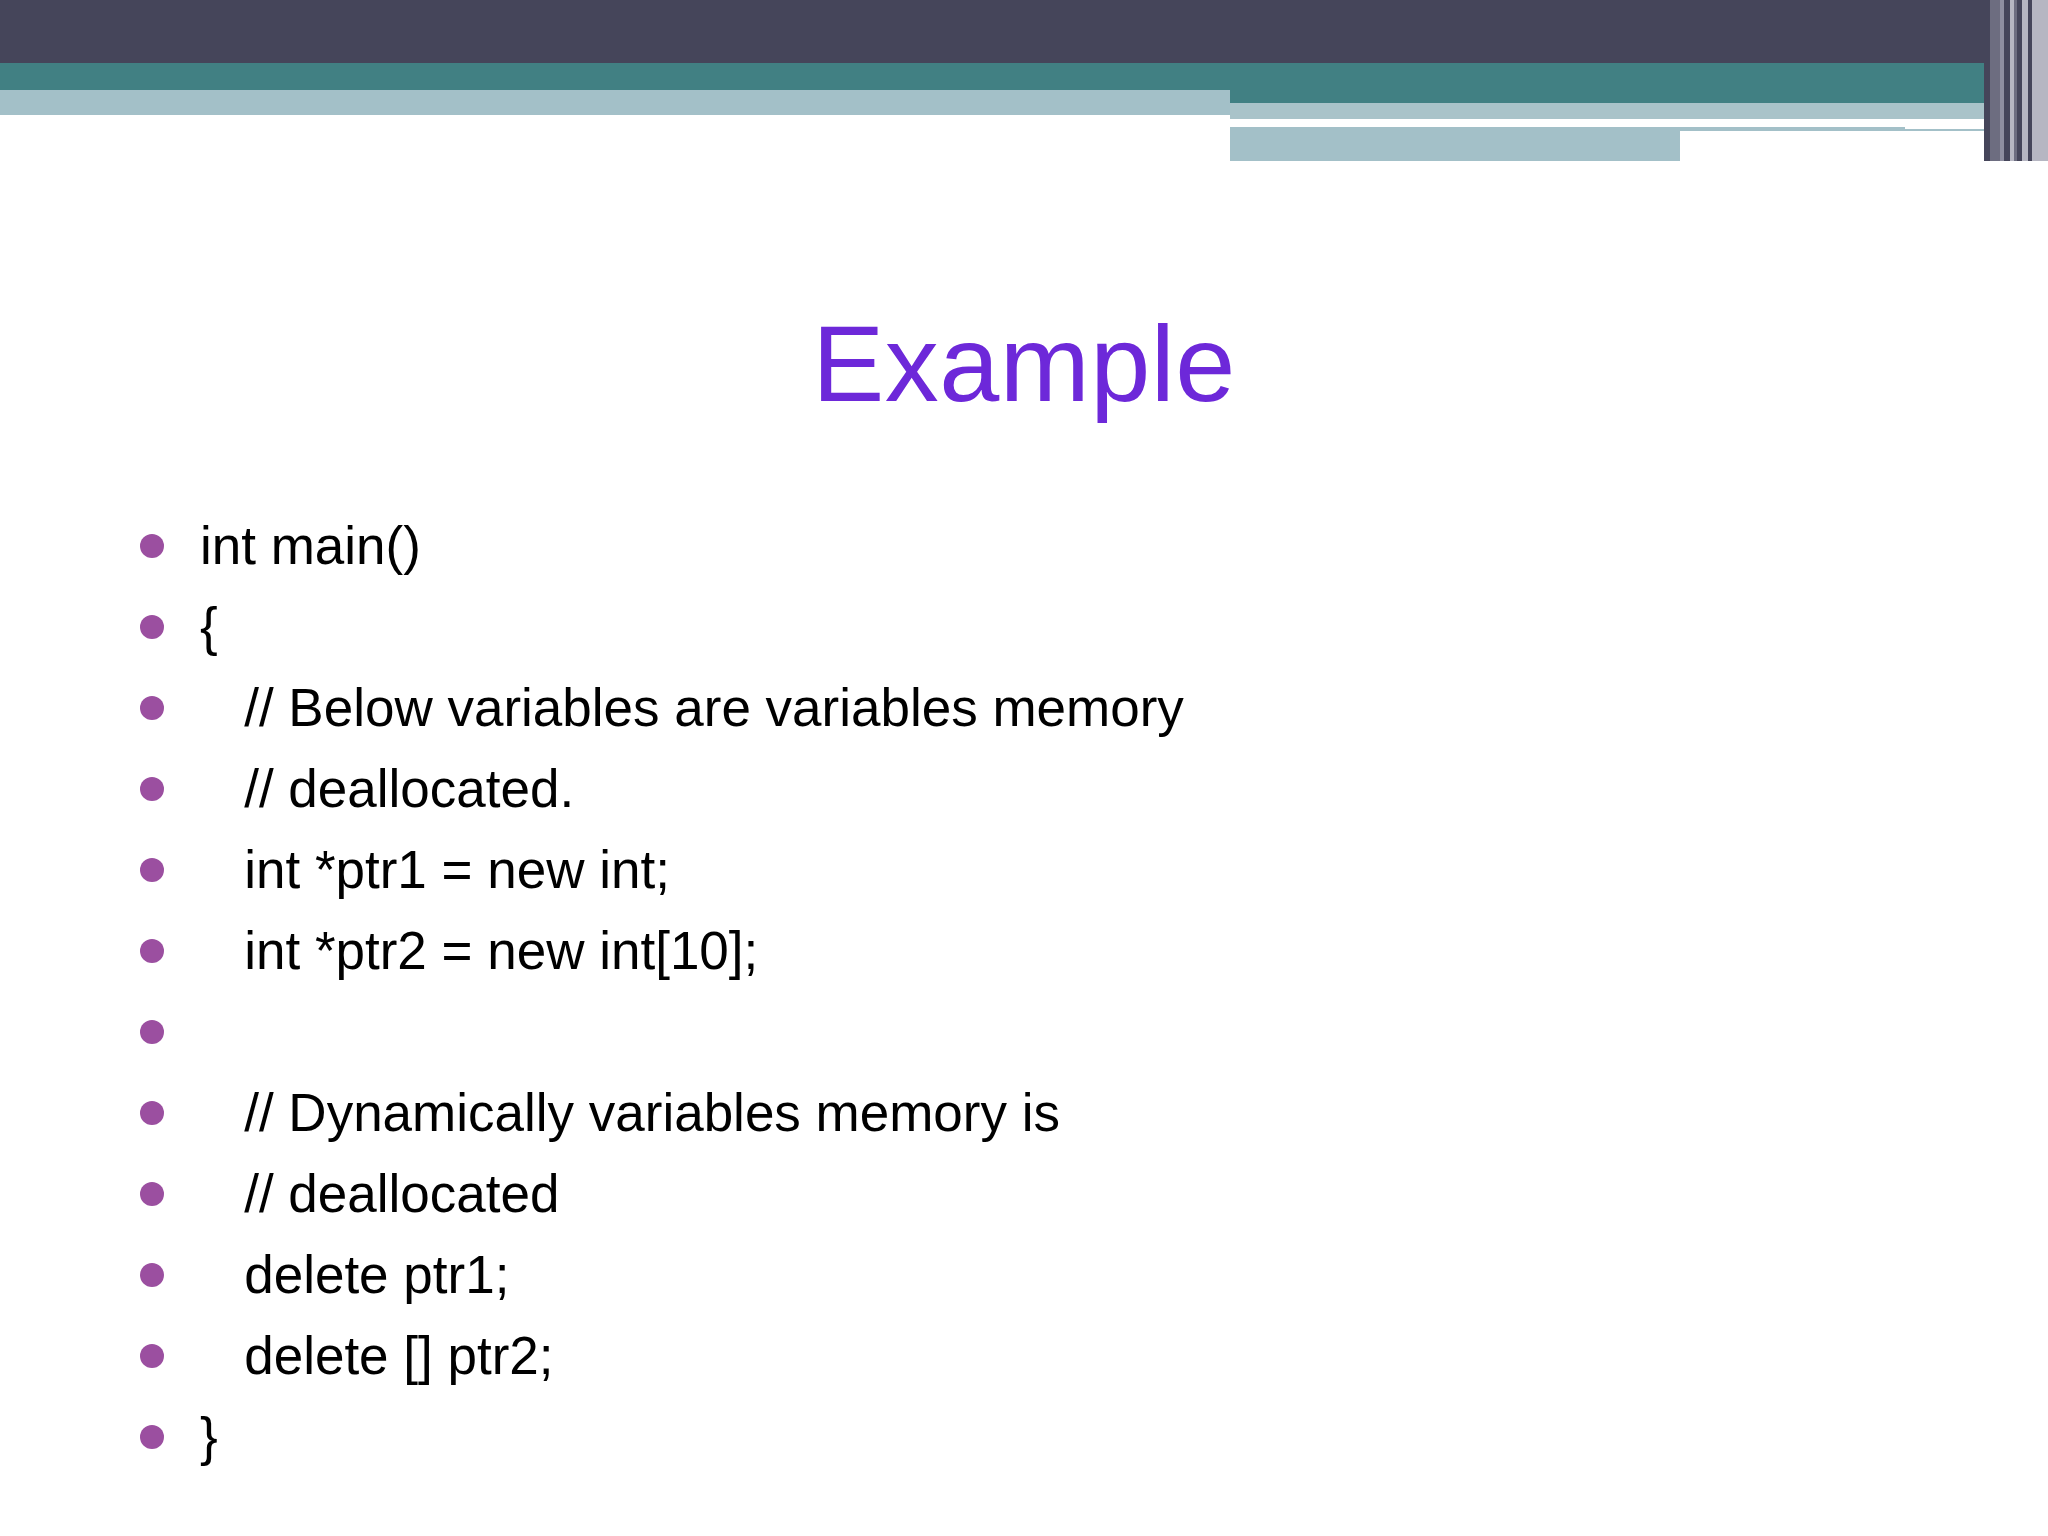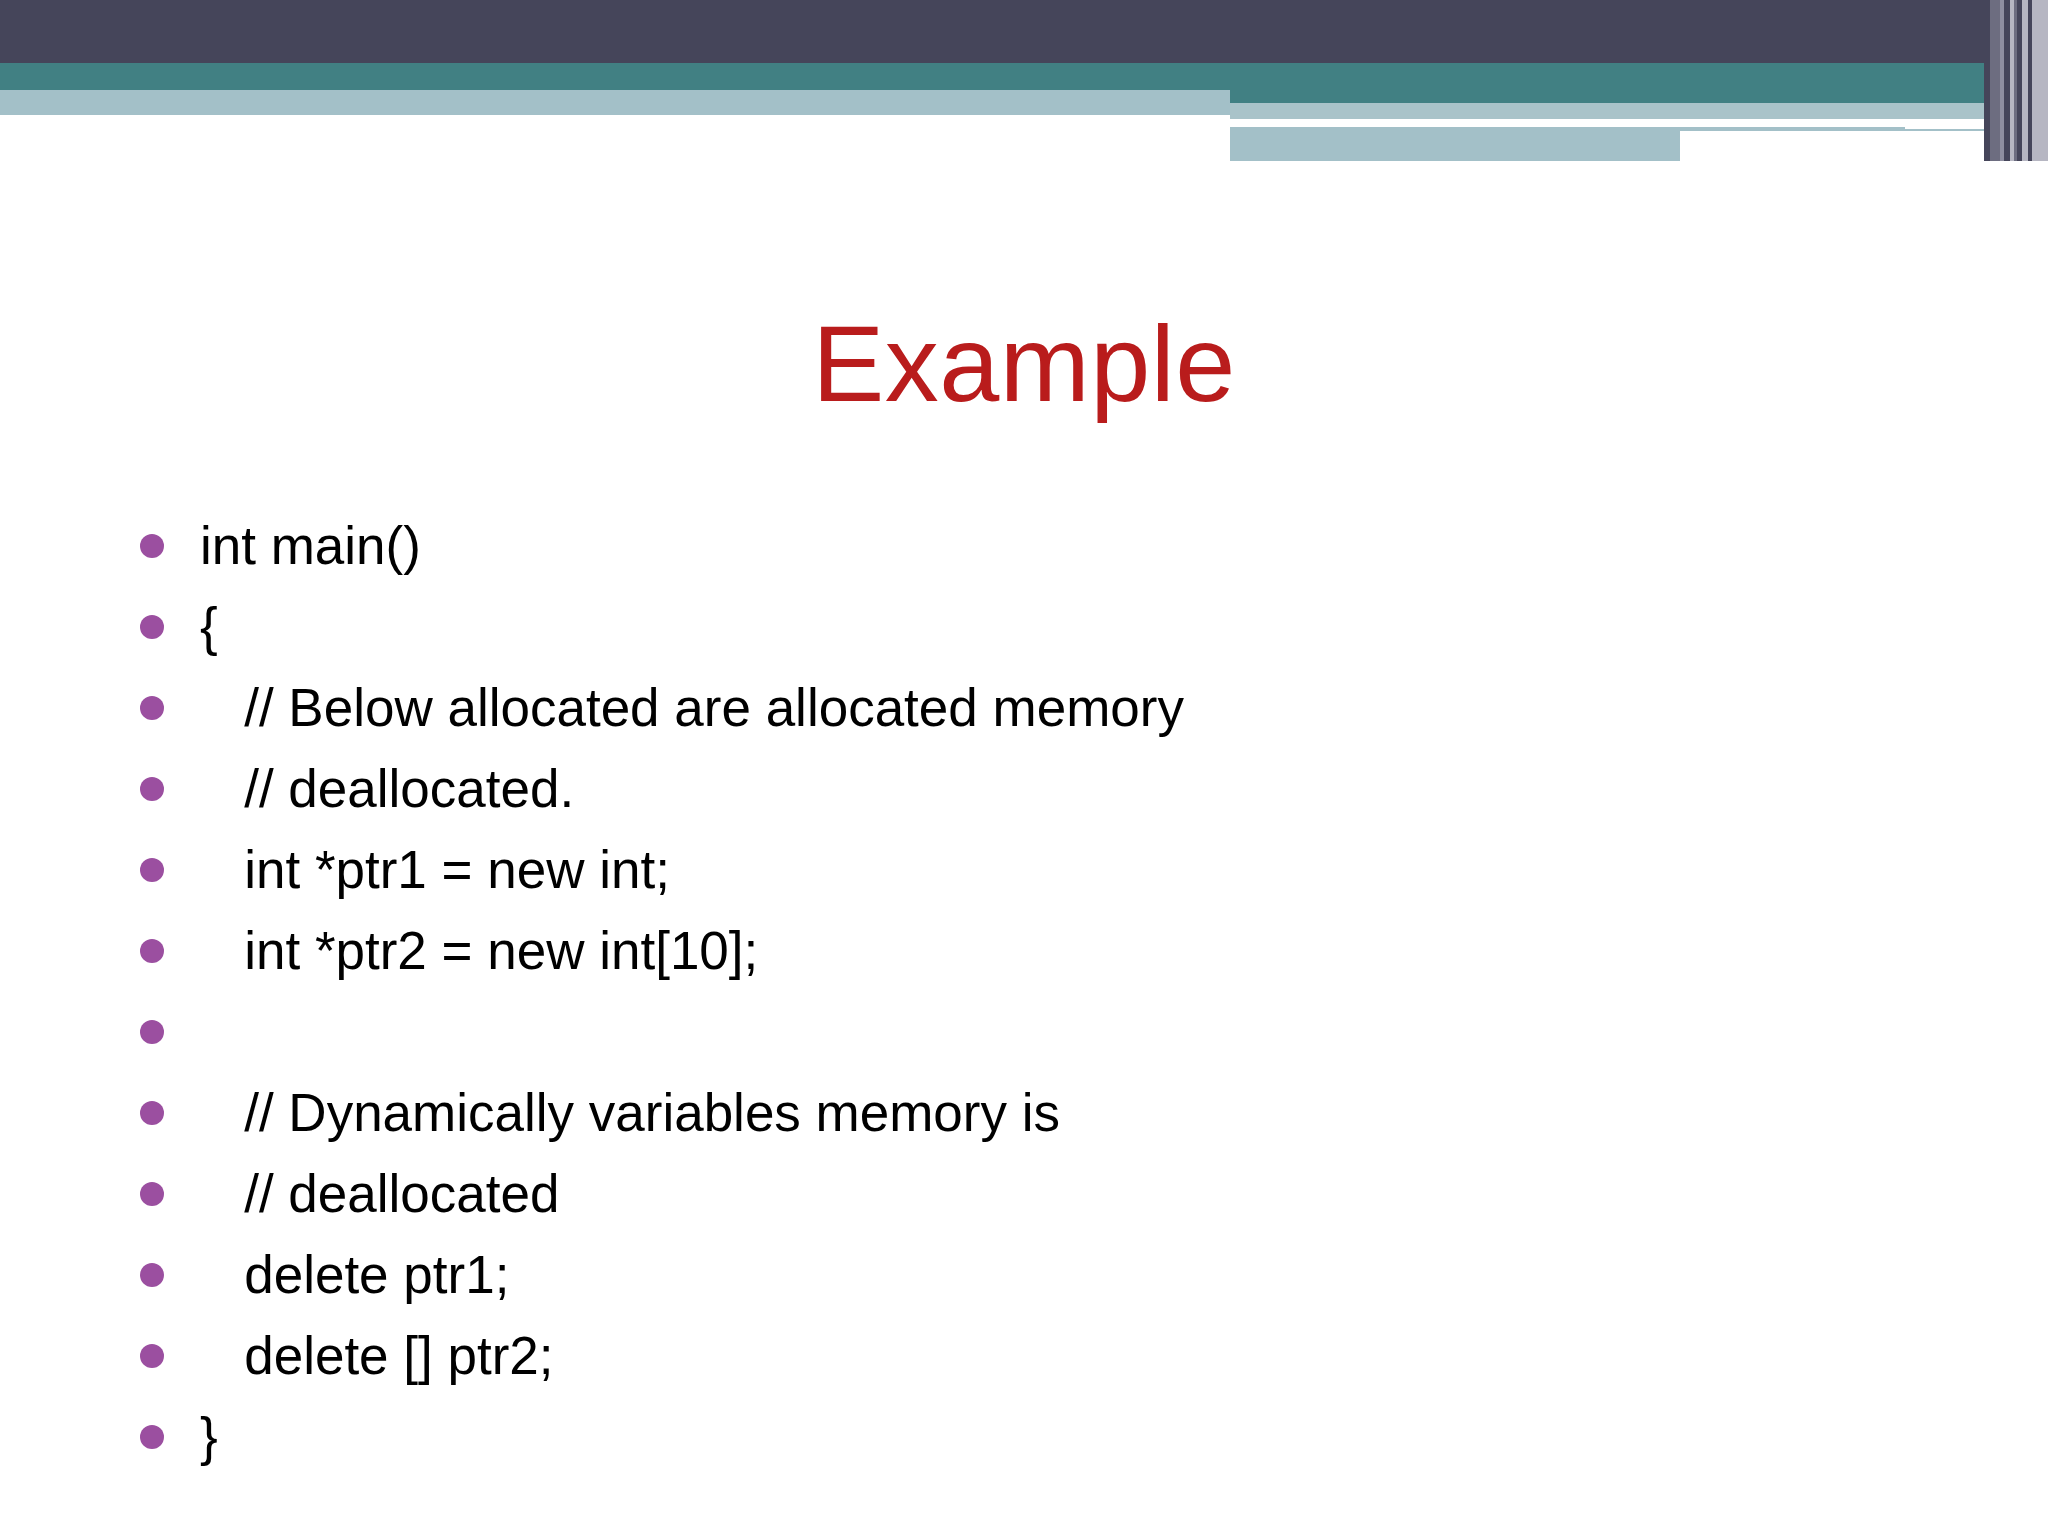--- a/index.html
+++ b/index.html
@@ -100,21 +100,21 @@
 
   
   .title {
     position: absolute;
     left: 0;
     top: 305px;
     width: 2048px;
     text-align: center;
     font-size: 108px;
     line-height: 1.1;
-    color: #b91c1c;
+    color: #6d28d9;
     font-weight: normal;
     letter-spacing: 0.5px;
   }
 
   
   .body-list {
     position: absolute;
     left: 140px;
     top: 505px;
     width: 1780px;
@@ -168,21 +168,21 @@
       <div class="vstripe" style="left: 38px; width: 6px; background: rgb(182, 182, 194);"></div>
       <div class="vstripe" style="left: 44px; width: 4px; background: rgb(69, 69, 90);"></div>
       <div class="vstripe" style="left: 48px; width: 16px; background: rgb(182, 182, 194);"></div>
     </div>
 
   <div class="title">Example</div>
 
   <div class="body-list">
       <div class="bullet-line"><span class="bullet-dot" style="background: rgb(155, 79, 160);"></span><span class="bullet-text">int main()</span></div>
       <div class="bullet-line"><span class="bullet-dot" style="background: rgb(155, 79, 160);"></span><span class="bullet-text">{</span></div>
-      <div class="bullet-line"><span class="bullet-dot" style="background: rgb(155, 79, 160);"></span><span class="bullet-text">   // Below allocated are allocated memory</span></div>
+      <div class="bullet-line"><span class="bullet-dot" style="background: rgb(155, 79, 160);"></span><span class="bullet-text">   // Below variables are variables memory</span></div>
       <div class="bullet-line"><span class="bullet-dot" style="background: rgb(155, 79, 160);"></span><span class="bullet-text">   // deallocated.</span></div>
       <div class="bullet-line"><span class="bullet-dot" style="background: rgb(155, 79, 160);"></span><span class="bullet-text">   int *ptr1 = new int;</span></div>
       <div class="bullet-line"><span class="bullet-dot" style="background: rgb(155, 79, 160);"></span><span class="bullet-text">   int *ptr2 = new int[10];</span></div>
       <div class="bullet-line"><span class="bullet-dot" style="background: rgb(155, 79, 160);"></span><span class="bullet-text"></span></div>
       <div class="bullet-line"><span class="bullet-dot" style="background: rgb(155, 79, 160);"></span><span class="bullet-text">   // Dynamically variables memory is</span></div>
       <div class="bullet-line"><span class="bullet-dot" style="background: rgb(155, 79, 160);"></span><span class="bullet-text">   // deallocated</span></div>
       <div class="bullet-line"><span class="bullet-dot" style="background: rgb(155, 79, 160);"></span><span class="bullet-text">   delete ptr1;</span></div>
       <div class="bullet-line"><span class="bullet-dot" style="background: rgb(155, 79, 160);"></span><span class="bullet-text">   delete [] ptr2;</span></div>
       <div class="bullet-line"><span class="bullet-dot" style="background: rgb(155, 79, 160);"></span><span class="bullet-text">}</span></div>
     </div>

